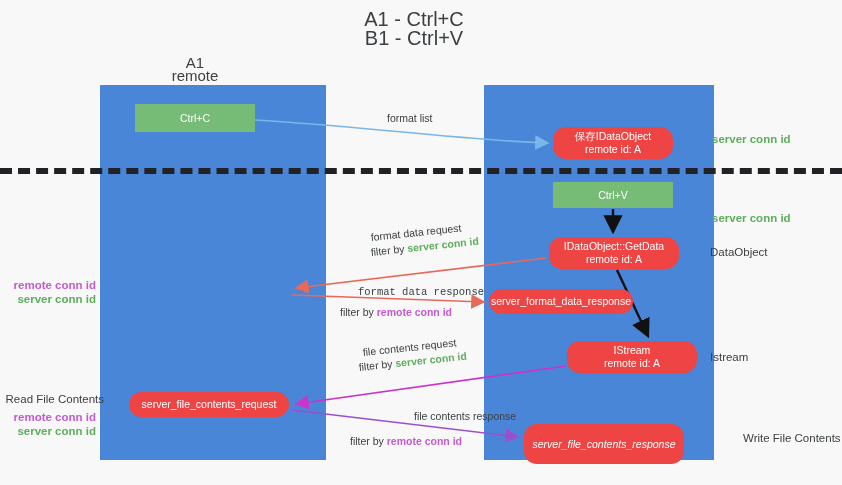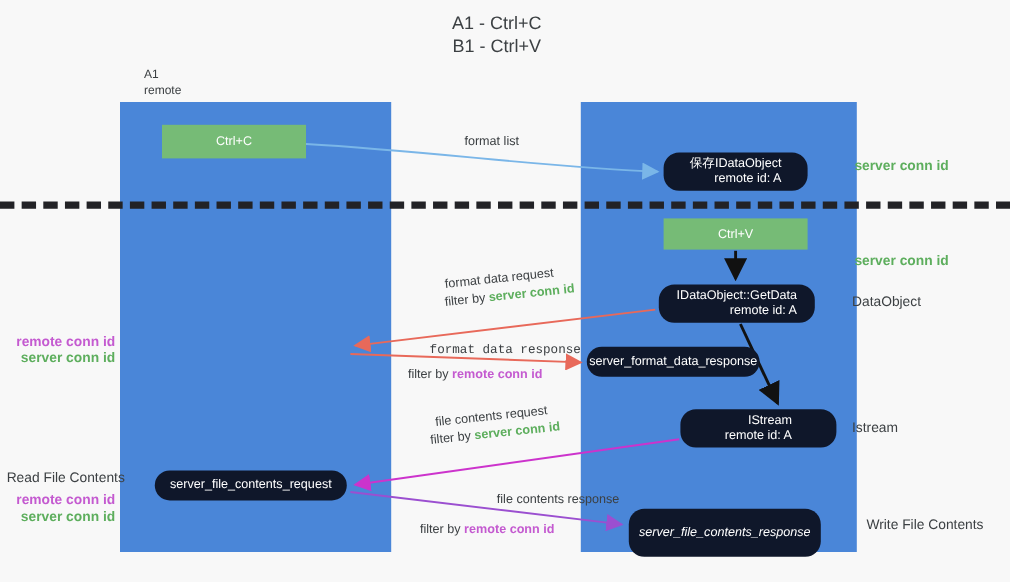--- a/index.html
+++ b/index.html
@@ -22,29 +22,30 @@
     height: 485px;
     background: #f8f8f8;
   }
   .abs { position: absolute; }
 
   
   #title {
     left: 0; top: 10px;
     width: 828px;
     text-align: center;
+    font-size: 20px;
+    line-height: 19px;
+    color: #3c4043;
+    white-space: pre-line;
+  }
+
+  
+  .col-head {
+    text-align: center;
     font-size: 15px;
-    line-height: 19px;
-    color: #3c4043;
-    white-space: pre-line;
-  }
-
-  
-  .col-head {
-    font-size: 10px;
     line-height: 13px;
     color: #3c4043;
     white-space: pre-line;
   }
   #head-a1 { left: 120px; top: 56px; width: 150px; }
   #head-b1 { left: 510px; top: 56px; width: 200px; }
 
   
   .lane {
     background: #4a86d8;
@@ -62,29 +63,29 @@
     border-top: 6px dashed #222226;
   }
 
   
   .node {
     box-sizing: border-box;
     display: flex;
     flex-direction: column;
     align-items: center;
     justify-content: center;
-    text-align: right;
+    text-align: center;
     color: #ffffff;
     font-size: 10.5px;
     line-height: 13px;
     white-space: pre-line;
     padding: 2px 4px;
   }
   .node.green { background: #76bb76; }
-  .node.orange { background: #0f172a; border-radius: 13px; }
+  .node.orange { background: #ef4444; border-radius: 13px; }
 
   #node-ctrlc       { left: 135px; top: 104px; width: 120px; height: 28px; }
   #node-savedataobj { left: 553px; top: 127px; width: 120px; height: 32px; }
   #node-ctrlv       { left: 553px; top: 182px; width: 120px; height: 26px; }
   #node-getdata     { left: 549px; top: 237px; width: 130px; height: 32px; }
   #node-istream     { left: 567px; top: 341px; width: 130px; height: 32px; }
   #node-fmtreq      { left: 129px; top: 276px; width: 160px; height: 25px; }
   #node-fmtresp     { left: 489px; top: 289px; width: 144px; height: 25px; }
   #node-filereq     { left: 129px; top: 392px; width: 160px; height: 25px; }
   #node-fileresp    { left: 524px; top: 424px; width: 160px; height: 40px; font-style: italic; }
@@ -93,21 +94,21 @@
   .side-label {
     font-size: 11.5px;
     line-height: 14px;
     color: #3c4043;
   }
   .side-label.green { color: #5dae5d; font-weight: bold; }
   #lbl-srv1 { left: 712px; top: 132px; }
   #lbl-srv2 { left: 712px; top: 211px; }
   #lbl-dataobject { left: 710px; top: 245px; }
   #lbl-istream { left: 710px; top: 350px; }
-  #lbl-writefile { left: 722px; top: 431px; }
+  #lbl-writefile { left: 743px; top: 431px; }
 
   
   .left-label {
     text-align: right;
     font-size: 11.5px;
     line-height: 14px;
     color: #3c4043;
   }
   .conn-remote { color: #c45ad0; font-weight: bold; }
   .conn-server { color: #5dae5d; font-weight: bold; }

